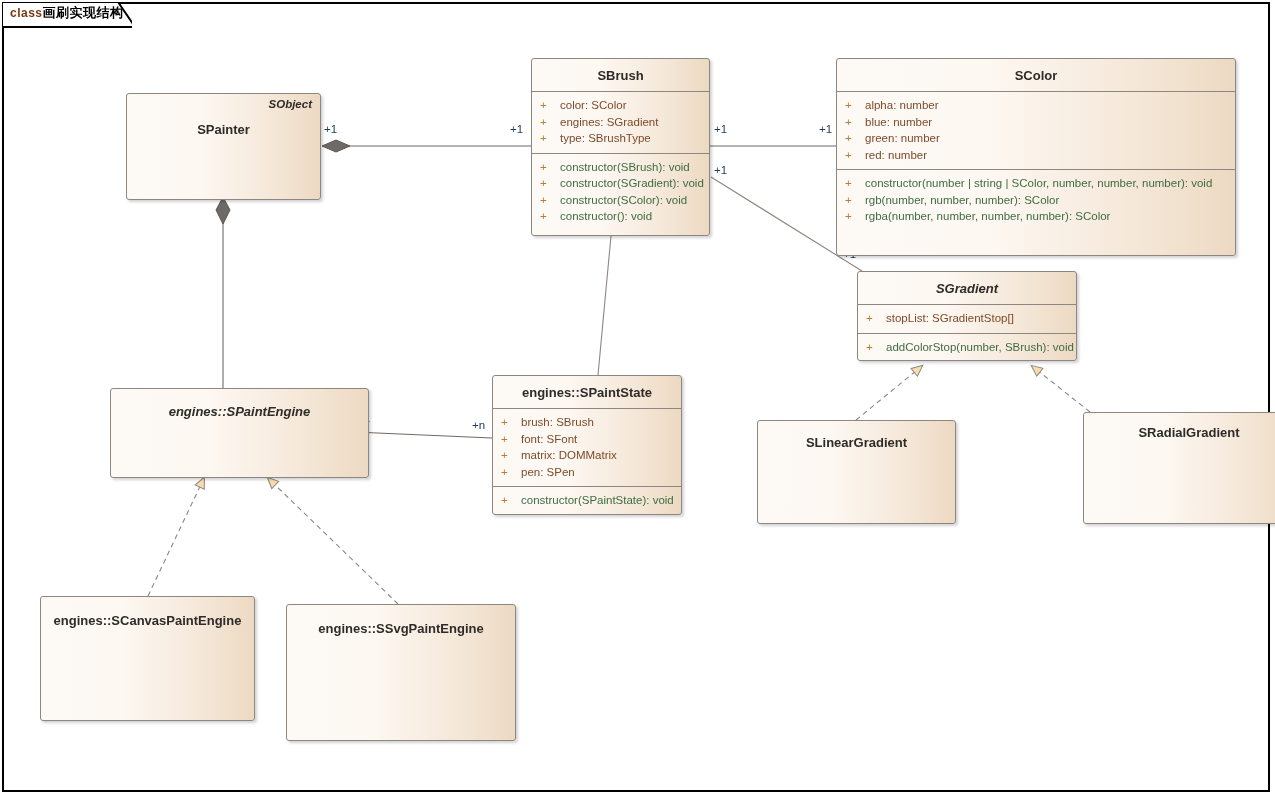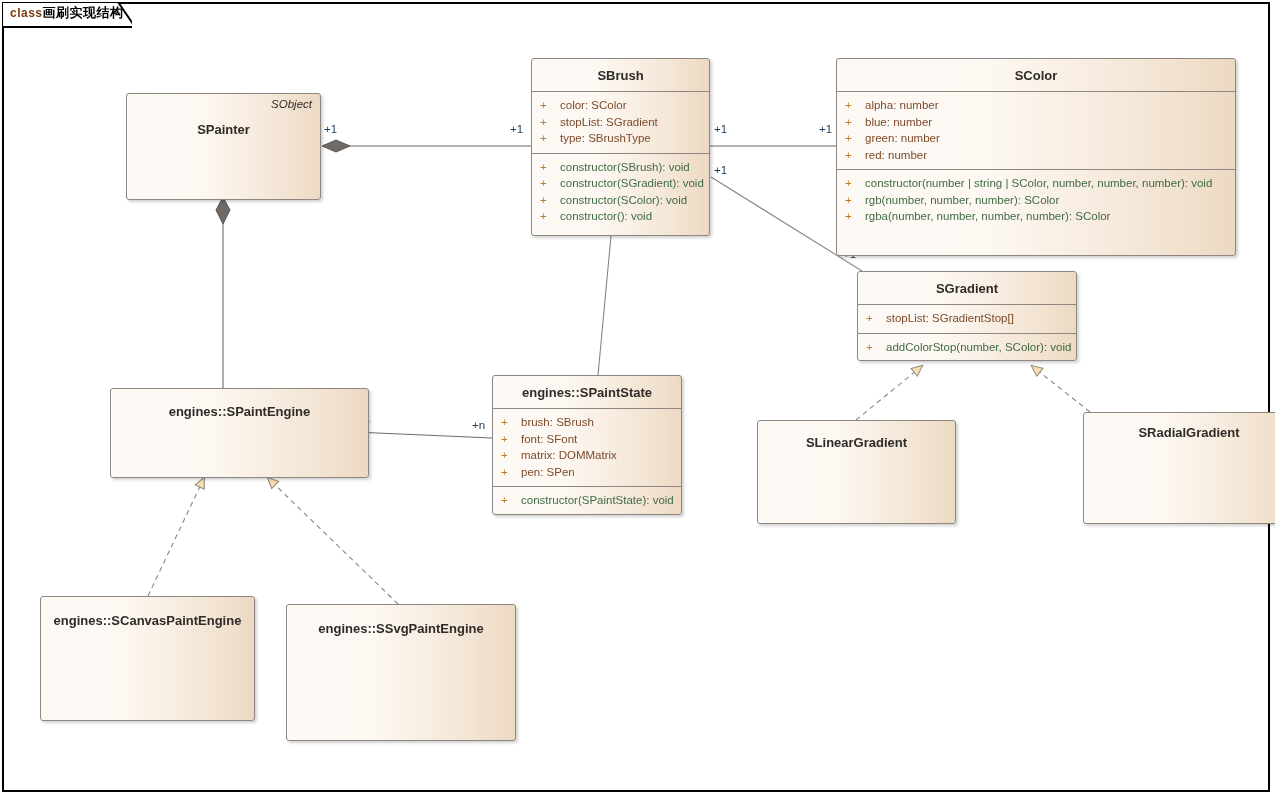--- a/index.html
+++ b/index.html
@@ -42,23 +42,23 @@
   .cls .hdr{
     position:relative;
     text-align:center;
     font-size:13px;font-weight:bold;color:#2f2b28;
     padding:9px 6px 8px 6px;
     white-space:nowrap;
   }
   .cls.sectioned .hdr{border-bottom:1px solid #8d8681;}
   .cls .stereo{
     position:absolute;right:8px;top:4px;
-    font-size:11.5px;font-style:italic;font-weight:normal;color:#2f2b28;
-  }
-  .cls .hdr.italic{text-align:center;}
+    font-size:11.5px;font-style:italic;font-weight:bold;color:#2f2b28;
+  }
+  .cls .hdr.italic{font-style:italic;text-align:center;}
   .sec{padding:5px 0 6px 0;}
   .sec + .sec{border-top:1px solid #8d8681;}
   .row{
     display:flex;align-items:baseline;
     font-size:11.5px;line-height:16.5px;
     padding:0 6px 0 8px;white-space:nowrap;
   }
   .row .vis{color:#c07a2a;width:20px;flex:0 0 20px;font-weight:normal;}
   .row .attr{color:#7d4a2a;}
   .row .oper{color:#3f6b44;}
@@ -148,21 +148,21 @@
 
   <div class="cls sectioned" style="left:531px;top:58px;width:179px;height:178px;">
     <div class="hdr">SBrush</div>
     <div class="sec">
       <div class="row">
           <span class="vis">+</span>
           <span class="attr">color: SColor</span>
         </div>
       <div class="row">
           <span class="vis">+</span>
-          <span class="attr">stopList: SGradient</span>
+          <span class="attr">engines: SGradient</span>
         </div>
       <div class="row">
           <span class="vis">+</span>
           <span class="attr">type: SBrushType</span>
         </div>
     </div>
     <div class="sec">
       <div class="row">
           <span class="vis">+</span>
           <span class="oper">constructor(SBrush): void</span>
@@ -222,21 +222,21 @@
     <div class="hdr italic">SGradient</div>
     <div class="sec">
       <div class="row">
           <span class="vis">+</span>
           <span class="attr">stopList: SGradientStop[]</span>
         </div>
     </div>
     <div class="sec">
       <div class="row">
           <span class="vis">+</span>
-          <span class="oper">addColorStop(number, SColor): void</span>
+          <span class="oper">addColorStop(number, SBrush): void</span>
         </div>
     </div>
   </div>
 
   <div class="cls sectioned" style="left:492px;top:375px;width:190px;height:140px;">
     <div class="hdr">engines::SPaintState</div>
     <div class="sec">
       <div class="row">
           <span class="vis">+</span>
           <span class="attr">brush: SBrush</span>

